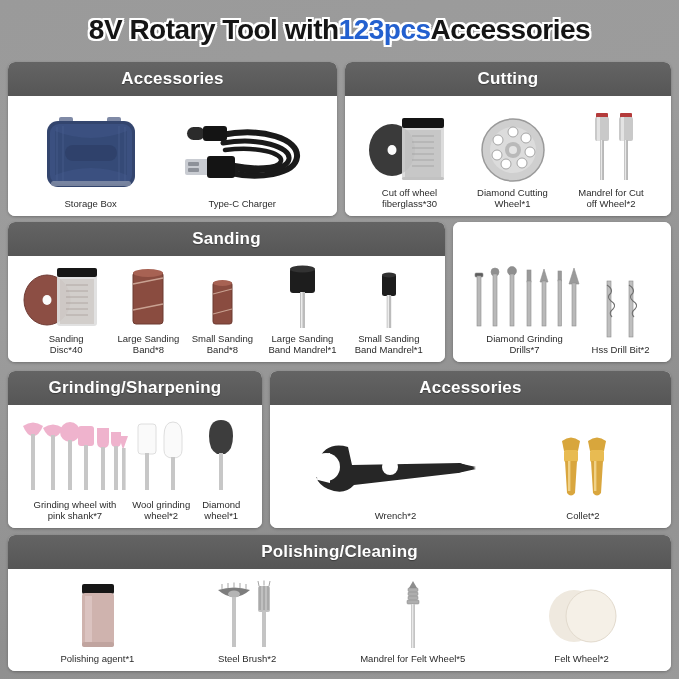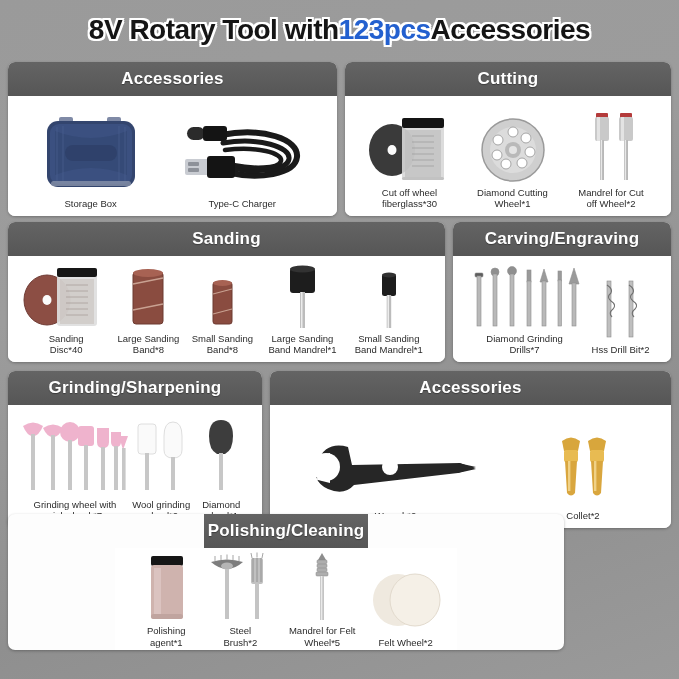--- a/index.html
+++ b/index.html
@@ -274,21 +274,20 @@
           </svg>
         </div>
         <div class="cap">Small Sanding
 Band Mandrel*1</div>
       </div>
 
     </div>
   </div>
 
   <div class="panel" style="left:453px;top:222px;width:218px;height:140px;">
-    <div class="panel-head">Carving/Engraving</div>
     <div class="panel-body">
 
       <div class="item" style="width:58%;">
         <div class="art">
           <svg width="112" height="64" viewBox="0 0 112 64">
             <g fill="#b9b9b9" stroke="#8e8e8e" stroke-width=".6">
               <g>
                   <rect x="6" y="7" width="8" height="4" rx="1" fill="#5d5d5d"></rect>
                   <rect x="8" y="10" width="4" height="50"></rect>
                 </g>
@@ -456,21 +455,21 @@
               <rect x="46" y="32" width="2.4" height="30" fill="#f3d893" opacity=".85"></rect>
             </g>
           </svg>
         </div>
         <div class="cap">Collet*2</div>
       </div>
 
     </div>
   </div>
 
-  <div class="panel" style="left:8px;top:514px;width:556px;height:136px;align-items:center;">
+  <div class="panel" style="left:8px;top:535px;width:663px;height:136px;">
     <div class="panel-head">Polishing/Cleaning</div>
     <div class="panel-body">
 
       <div class="item" style="width:19%;">
         <div class="art">
           <svg width="56" height="70" viewBox="0 0 56 70">
             <rect x="13" y="4" width="32" height="10" rx="2" fill="#161616"></rect>
             <rect x="13" y="13" width="32" height="54" rx="3" fill="#cfb3ae"></rect>
             <rect x="16" y="16" width="7" height="48" fill="#e2cdc9" opacity=".65"></rect>
             <rect x="13" y="62" width="32" height="5" rx="2.5" fill="#c0a49f"></rect>

